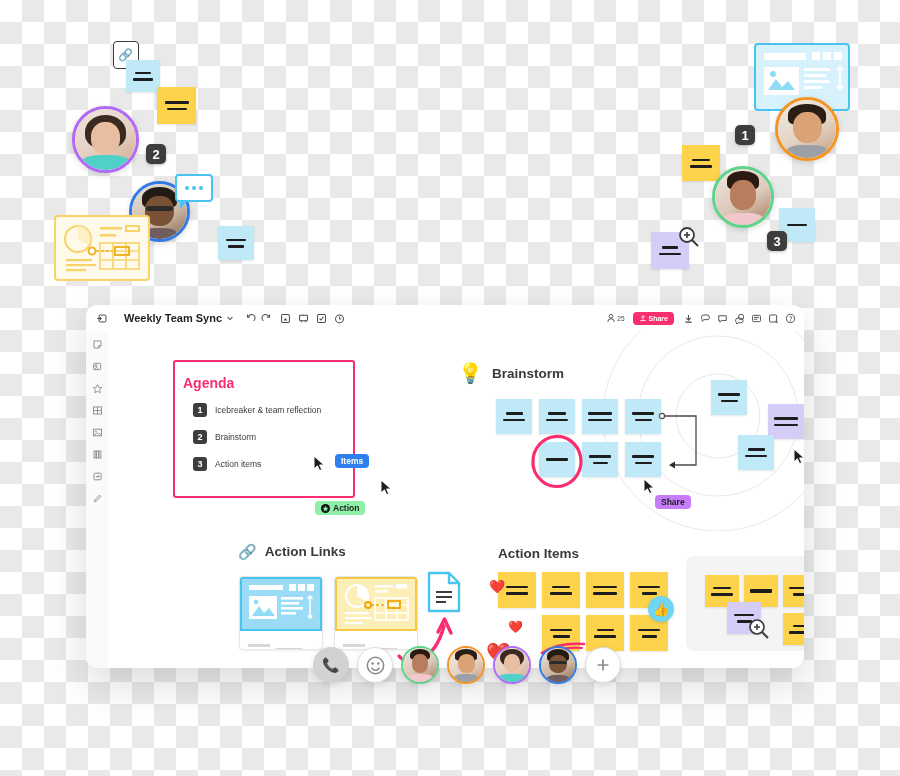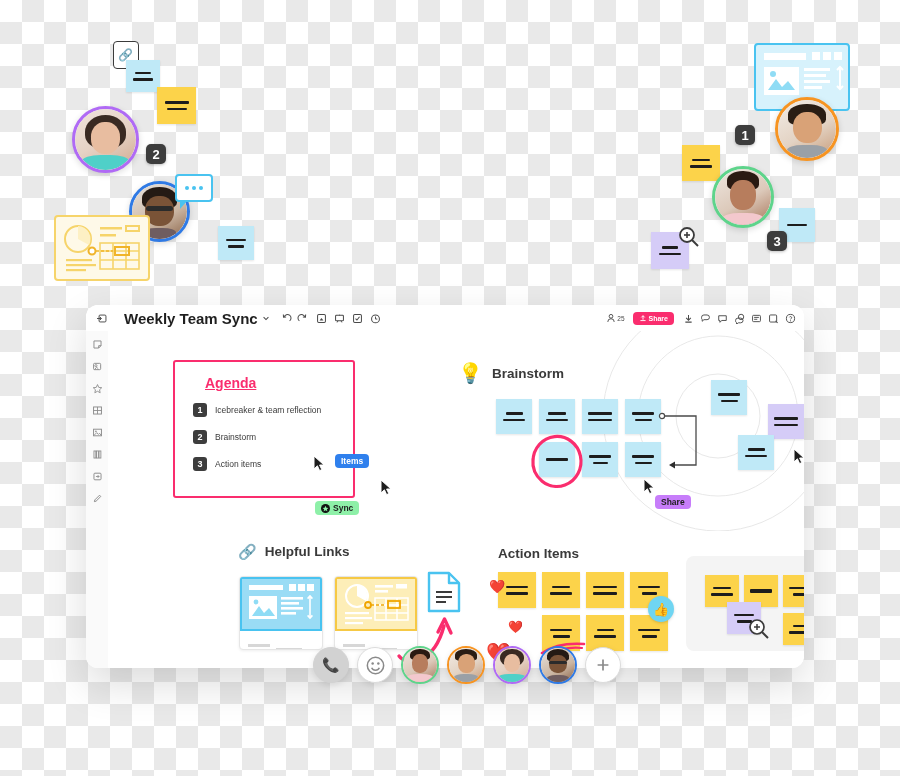--- a/index.html
+++ b/index.html
@@ -28,21 +28,21 @@
   
   .numbadge{position:absolute;background:#3d3d3d;color:#fff;border-radius:5px;
             display:flex;align-items:center;justify-content:center;
             font-weight:bold;font-size:13px;box-shadow:0 1px 3px rgba(0,0,0,.25);}
   
   #app-window{position:absolute;left:86px;top:305px;width:718px;height:363px;
               background:#fff;border-radius:12px;
               box-shadow:0 16px 40px rgba(0,0,0,.14);overflow:hidden;}
   #app-header{height:26px;display:flex;align-items:center;
               border-bottom:1px solid #ededed;background:#fff;padding:0 8px;}
-  .hdr-title{font-size:15px;font-weight:bold;color:#1f1f1f;white-space:nowrap;}
+  .hdr-title{font-size:11px;font-weight:bold;color:#1f1f1f;white-space:nowrap;}
   .ic{display:inline-flex;align-items:center;justify-content:center;color:#4a4a4a;}
   #share-btn{display:flex;align-items:center;gap:2px;background:#fa2d6e;color:#fff;
              border-radius:4px;padding:2.5px 6px;font-size:7px;font-weight:bold;}
   #sidebar{position:absolute;left:0;top:26px;width:22px;bottom:0;background:#fafafa;
            border-right:1px solid #ededed;display:flex;flex-direction:column;
            align-items:center;padding-top:8px;gap:11px;}
   #canvas{position:absolute;left:22px;top:26px;right:0;bottom:0;overflow:hidden;background:#fff;}
   .sec-title{font-size:13.5px;font-weight:bold;color:#3a3a3a;}
   
   #agenda-card{position:absolute;left:65px;top:29px;width:178px;height:134px;
@@ -375,21 +375,21 @@
 
   <div id="canvas">
 
     <svg class="abs" style="left:480px;top:-30px;" width="260" height="230" viewBox="0 0 260 230">
       <circle cx="130" cy="115" r="115" fill="none" stroke="#e8e8e8" stroke-width="1"></circle>
       <circle cx="130" cy="115" r="80" fill="none" stroke="#e8e8e8" stroke-width="1"></circle>
       <circle cx="130" cy="115" r="42" fill="none" stroke="#e8e8e8" stroke-width="1"></circle>
     </svg>
 
     <div id="agenda-card">
-      <div class="agenda-h" style="margin:13px 0 0 30px;text-decoration:underline;">Agenda</div>
+      <div class="agenda-h" style="margin:13px 0 0 8px;">Agenda</div>
       <div style="display:flex;align-items:center;gap:8px;margin:12px 0 0 18px;">
         <span class="ag-num">1</span>
         <span class="ag-txt">Icebreaker &amp; team reflection</span>
       </div>
       <div style="display:flex;align-items:center;gap:8px;margin:13px 0 0 18px;">
         <span class="ag-num">2</span>
         <span class="ag-txt">Brainstorm</span>
       </div>
       <div style="display:flex;align-items:center;gap:8px;margin:13px 0 0 18px;">
         <span class="ag-num">3</span>
@@ -404,21 +404,21 @@
       <span>Items</span>
     </div>
     <svg class="abs" style="left:272px;top:148px;" width="14" height="18" viewBox="0 0 14 18">
         <path d="M1 1 L1 14 L4.4 10.8 L6.6 15.6 L8.8 14.6 L6.6 10 L11 10 Z" fill="#1d1d1d" stroke="#fff" stroke-width="1"></path>
       </svg>
     <div class="clabel" style="left:207px;top:170px;background:#8ef0a8;color:#1d1d1d;">
       <svg width="9" height="9" viewBox="0 0 12 12">
           <circle cx="6" cy="6" r="6" fill="#111"></circle>
           <path d="M6 2.4 L7.2 5 L9.9 5.2 L7.8 7 L8.5 9.7 L6 8.2 L3.5 9.7 L4.2 7 L2.1 5.2 L4.8 5 Z" fill="#8ef0a8"></path>
         </svg>
-      <span>Sync</span>
+      <span>Action</span>
     </div>
 
     <div class="abs" style="left:350px;top:32px;display:flex;align-items:center;gap:9px;">
       <span style="font-size:20px;line-height:1;">💡</span>
       <span class="sec-title">Brainstorm</span>
     </div>
 
     <div class="note blue" style="left:388px;top:68px;width:36px;height:35px;">
         <div class="ln" style="width:17px;"></div>
         <div class="ln" style="width:22px;"></div>
@@ -477,21 +477,21 @@
         <div class="ln" style="width:17px;"></div>
         <div class="ln" style="width:22px;"></div>
       </div>
 
     <svg class="abs" style="left:685px;top:117px;" width="14" height="18" viewBox="0 0 14 18">
         <path d="M1 1 L1 14 L4.4 10.8 L6.6 15.6 L8.8 14.6 L6.6 10 L11 10 Z" fill="#1d1d1d" stroke="#fff" stroke-width="1"></path>
       </svg>
 
     <div class="abs" style="left:130px;top:213px;display:flex;align-items:center;gap:8px;">
       <span style="font-size:15px;line-height:1;">🔗</span>
-      <span class="sec-title">Helpful Links</span>
+      <span class="sec-title">Action Links</span>
     </div>
 
     <div class="linkcard" style="left:131px;top:245px;width:82px;height:72px;">
       <div style="height:54px;background:#9adcf5;border:2px solid #49c3f0;box-sizing:border-box;">
         <svg width="78" height="50" viewBox="0 0 78 50">
           <rect x="7" y="6" width="34" height="5" fill="#fff"></rect>
           <rect x="47" y="5" width="7" height="7" fill="#fff"></rect>
             <rect x="56" y="5" width="7" height="7" fill="#fff"></rect>
             <rect x="65" y="5" width="7" height="7" fill="#fff"></rect>
           <rect x="7" y="17" width="28" height="23" fill="#fff"></rect>

